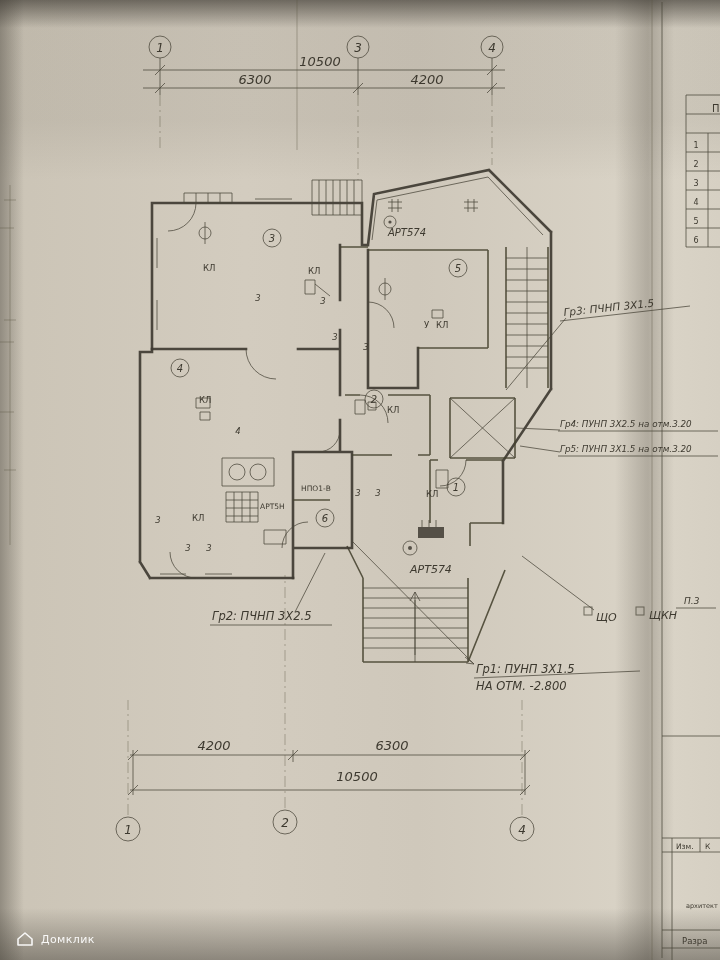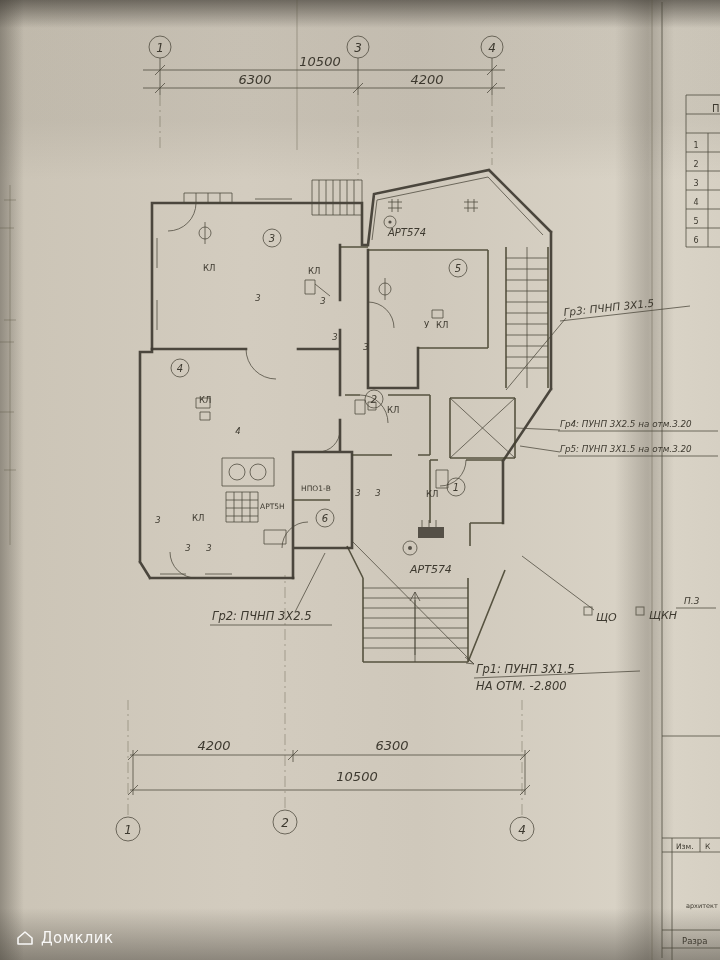--- a/index.html
+++ b/index.html
@@ -17,21 +17,21 @@
   svg.plan{position:absolute;left:0;top:0}
   svg.plan text{fill:#3d392f;font-family:"DejaVu Sans",sans-serif}
   .hand{font-style:italic}
   .sW{stroke:#3f3b32;stroke-width:2.6;fill:none;opacity:.92;stroke-linecap:square}
   .sM{stroke:#46422f;stroke-width:1.6;fill:none;opacity:.88}
   .sT{stroke:#4a4639;stroke-width:1;fill:none;opacity:.75}
   .sF{stroke:#5a5444;stroke-width:.9;fill:none;opacity:.45}
   .dd{stroke-dasharray:11 4 2 4}
   .ink{fill:#3f3b32;opacity:.85}
   .wm{position:absolute;left:16px;bottom:13px;display:flex;align-items:center;gap:7px;
-      color:rgba(255,255,255,.92);font-size:15px;letter-spacing:.4px}
+      color:rgba(255,255,255,.92);font-size:11px;letter-spacing:.4px}
   .wm svg{display:block}
 </style>
 </head>
 <body>
 
 <div class="photo">
 
 <svg class="plan" width="720" height="960" viewBox="0 0 720 960">
 
   <g>

